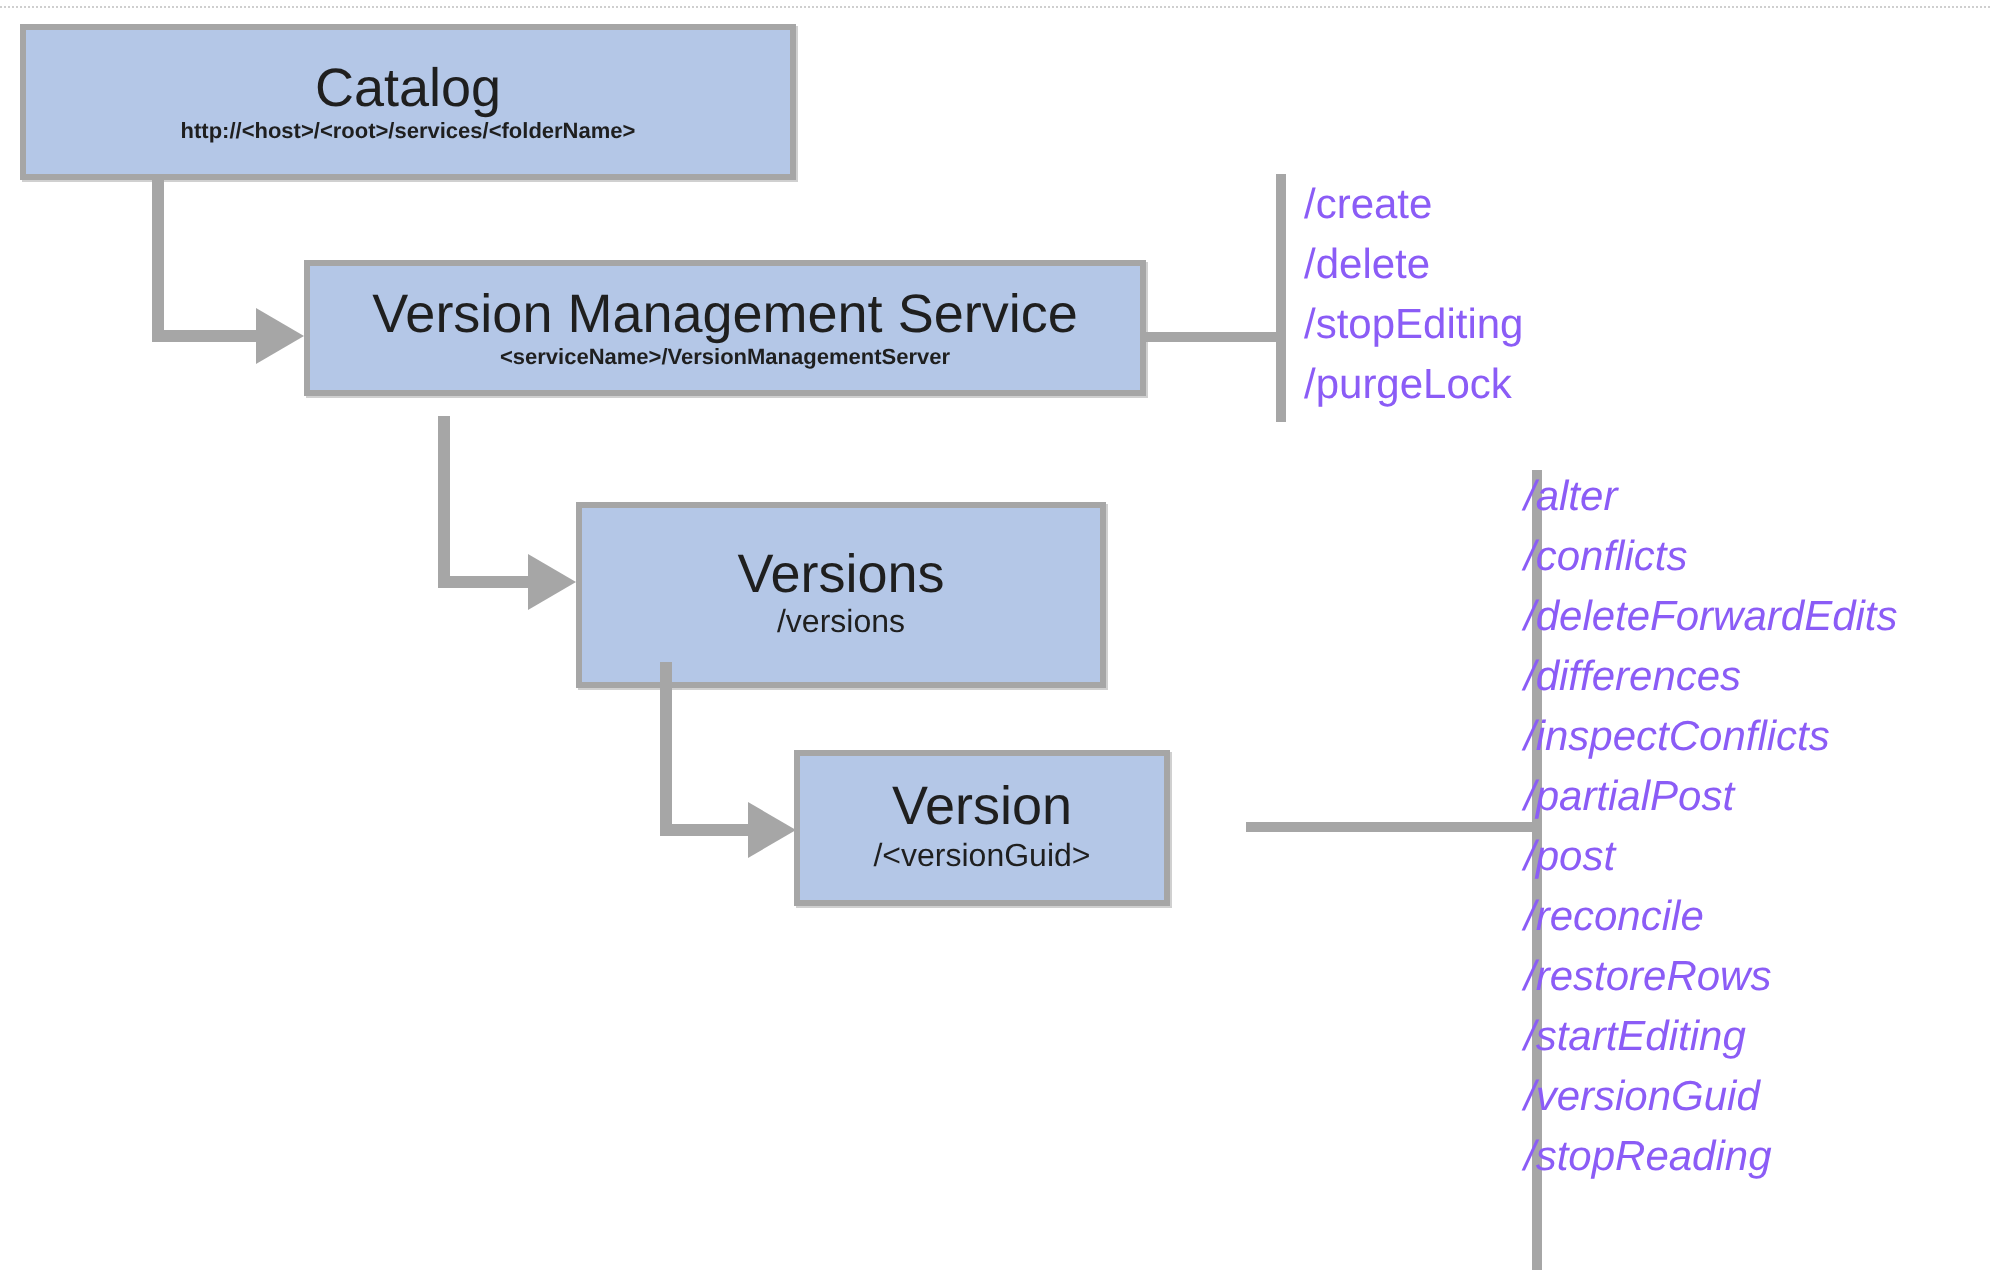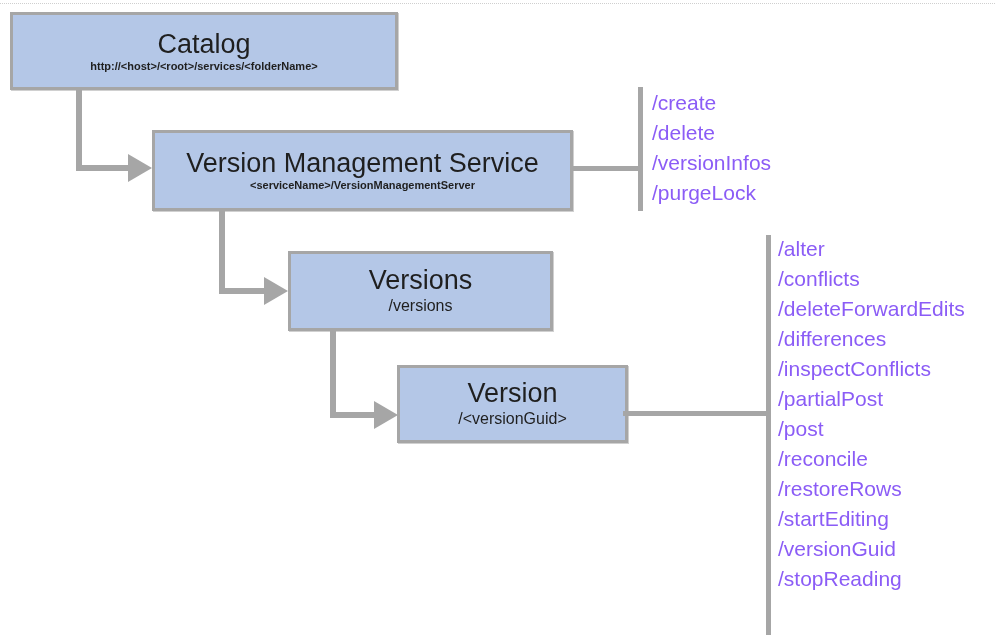--- a/index.html
+++ b/index.html
@@ -37,23 +37,23 @@
     white-space: nowrap;
   }
   .node-subtitle {
     color: #1f1f1f;
     font-size: 16px;
     line-height: 1.3;
     white-space: nowrap;
   }
   .subtitle-bold { font-weight: 700; font-size: 11px; }
   .node-catalog  { left: 10px;  top: 12px;  width: 388px; height: 78px; }
-  .node-vms      { left: 152px; top: 130px; width: 421px; height: 81px; }
-  .node-versions { left: 288px; top: 251px; width: 265px; height: 80px; }
-  .node-version  { left: 397px; top: 365px; width: 231px; height: 78px; }
+  .node-vms      { left: 152px; top: 130px; width: 421px; height: 68px; }
+  .node-versions { left: 288px; top: 251px; width: 265px; height: 93px; }
+  .node-version  { left: 397px; top: 375px; width: 188px; height: 78px; }
 
   
   .seg { position: absolute; background: #a6a6a6; }
   .arrow-right {
     position: absolute;
     width: 0; height: 0;
     border-top: 14px solid transparent;
     border-bottom: 14px solid transparent;
     border-left: 24px solid #a6a6a6;
   }
@@ -78,21 +78,21 @@
 
   
   .endpoints {
     position: absolute;
     color: #8b5cf6;
     font-size: 21px;
     line-height: 30px;
     white-space: nowrap;
   }
   .endpoints-vms     { left: 652px; top: 88px; }
-  .endpoints-version { left: 778px; top: 234px; }
+  .endpoints-version { left: 762px; top: 234px; font-style: italic; }
 </style>
 </head>
 <body>
 
 <div class="canvas">
 
   <div class="dotted-top"></div>
 
   <div class="node node-catalog">
     <div class="node-title">Catalog</div>
@@ -128,21 +128,21 @@
 
   <div class="seg b1-h"></div>
   <div class="seg b1-v"></div>
 
   <div class="seg b2-h"></div>
   <div class="seg b2-v"></div>
 
   <div class="endpoints endpoints-vms">
     <div class="endpoint">/create</div>
     <div class="endpoint">/delete</div>
-    <div class="endpoint">/versionInfos</div>
+    <div class="endpoint">/stopEditing</div>
     <div class="endpoint">/purgeLock</div>
   </div>
 
   <div class="endpoints endpoints-version">
     <div class="endpoint">/alter</div>
     <div class="endpoint">/conflicts</div>
     <div class="endpoint">/deleteForwardEdits</div>
     <div class="endpoint">/differences</div>
     <div class="endpoint">/inspectConflicts</div>
     <div class="endpoint">/partialPost</div>

